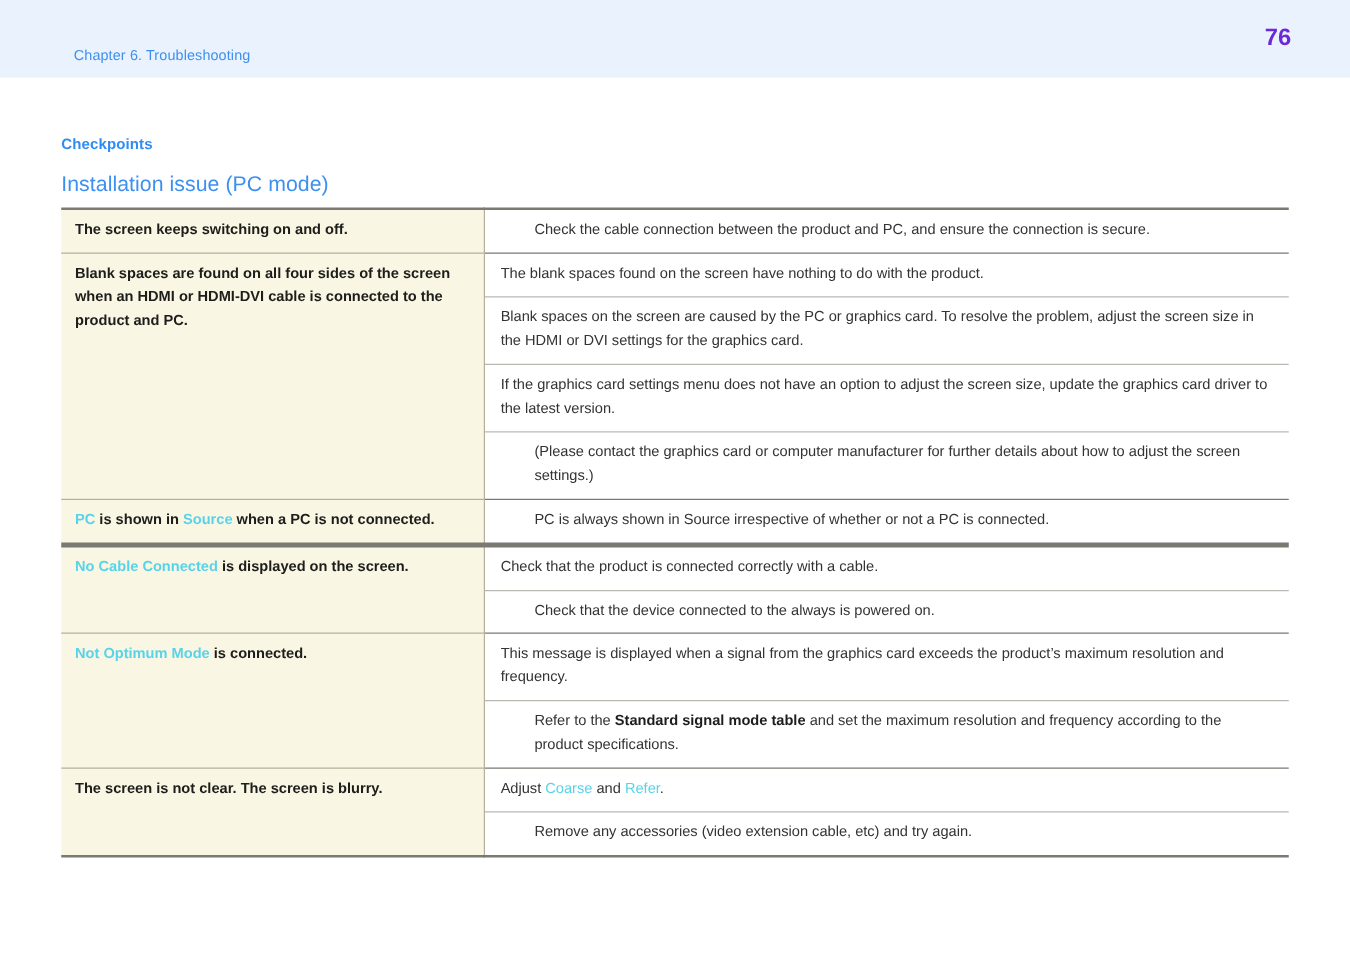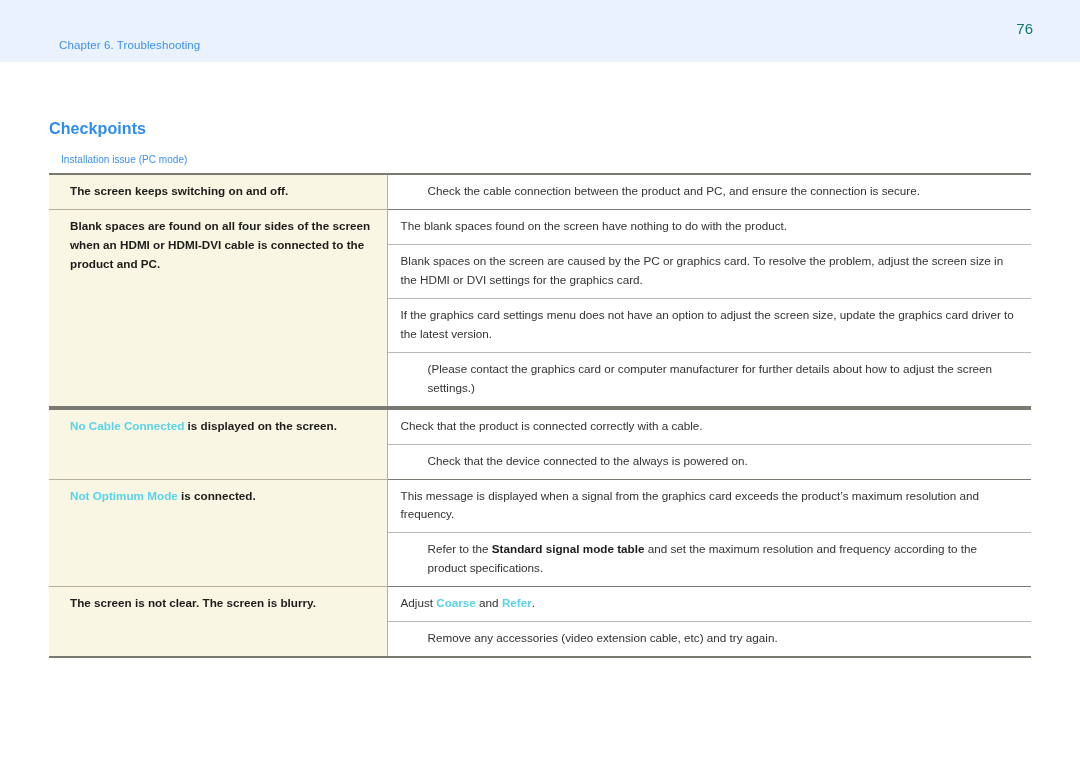--- a/index.html
+++ b/index.html
@@ -23,63 +23,62 @@
     left: 59px;
     top: 39px;
     font-size: 11.5px;
     color: #3d90f0;
     letter-spacing: 0.1px;
   }
   .page-number {
     position: absolute;
     right: 47px;
     top: 20px;
-    font-size: 15px;
-    font-weight: normal;
-    color: #0f766e;
+    font-size: 19px;
+    font-weight: bold;
+    color: #6d28d9;
   }
 
   
   .content {
     padding: 0 49px;
   }
   .section-title {
-    margin-top: 58px;
-    font-size: 16px;
+    margin-top: 46px;
+    font-size: 12px;
     font-weight: bold;
     color: #2e8cf5;
     letter-spacing: 0.1px;
   }
   .sub-title {
     margin-top: 16px;
     margin-bottom: 8px;
-    font-size: 10px;
+    font-size: 17px;
     color: #3d90f0;
     letter-spacing: 0.05px;
-    margin-left: 12px;
   }
   .sub-title.screen-issue {
     margin-top: 24px;
   }
 
   
   table.cp-table {
     width: 982px;
     border-collapse: collapse;
     table-layout: fixed;
     border-top: 2px solid #7a7a72;
     border-bottom: 2px solid #7a7a72;
   }
   table.cp-table col.c-sym { width: 338px; }
   table.cp-table col.c-sol { width: 644px; }
 
   td.sym-cell {
     background: #faf6e4;
     vertical-align: top;
-    padding: 7px 10px 8px 21px;
+    padding: 7px 10px 8px 11px;
     font-size: 11.7px;
     font-weight: bold;
     color: #1d1d1b;
     line-height: 1.62;
     border-bottom: 1px solid #b5b09a;
     border-right: 1px solid #b5b09a;
   }
   td.sym-cell.last-row { border-bottom: none; }
 
   td.sol-cell {
@@ -93,21 +92,21 @@
   .sol-item {
     padding: 7px 12px 8px 13px;
     font-size: 11.7px;
     color: #333333;
     line-height: 1.62;
     border-bottom: 1px solid #b9b9b4;
   }
   .sol-item:last-child { border-bottom: none; padding-left: 40px; }
 
   .hl { color: #59d3e8; font-weight: bold; }
-  .hl-thin { color: #59d3e8; font-weight: bold; }
+  .hl-thin { color: #59d3e8; font-weight: normal; }
   .bold-inline { font-weight: bold; color: #1d1d1b; }
 </style>
 </head>
 <body>
 
 <div class="page-header">
   <div class="chapter-label">Chapter 6. Troubleshooting</div>
   <div class="page-number">76</div>
 </div>
 
@@ -127,20 +126,26 @@
               <div class="sol-item"><span>Check the cable connection between the product and PC, and ensure the connection is secure.</span></div>
             </td>
           </tr>
           <tr>
             <td class="sym-cell"><span>Blank spaces are found on all four sides of the screen when an HDMI or HDMI-DVI cable is connected to the product and PC.</span></td>
             <td class="sol-cell">
               <div class="sol-item"><span>The blank spaces found on the screen have nothing to do with the product.</span></div>
               <div class="sol-item"><span>Blank spaces on the screen are caused by the PC or graphics card. To resolve the problem, adjust the screen size in the HDMI or DVI settings for the graphics card.</span></div>
               <div class="sol-item"><span>If the graphics card settings menu does not have an option to adjust the screen size, update the graphics card driver to the latest version.</span></div>
               <div class="sol-item"><span>(Please contact the graphics card or computer manufacturer for further details about how to adjust the screen settings.)</span></div>
+            </td>
+          </tr>
+          <tr>
+            <td class="sym-cell last-row"><span class="hl">PC</span><span> is shown in </span><span class="hl">Source</span><span> when a PC is not connected.</span></td>
+            <td class="sol-cell last-row">
+              <div class="sol-item"><span>PC is always shown in Source irrespective of whether or not a PC is connected.</span></div>
             </td>
           </tr>
         </tbody>
       </table>
       <table class="cp-table">
         <colgroup>
           <col class="c-sym">
           <col class="c-sol">
         </colgroup>
         <tbody>

